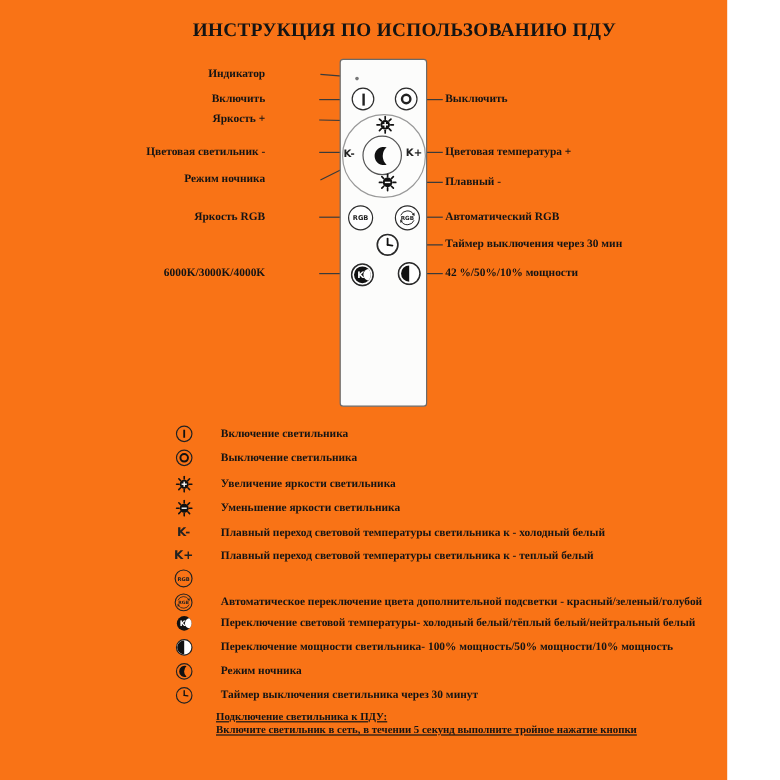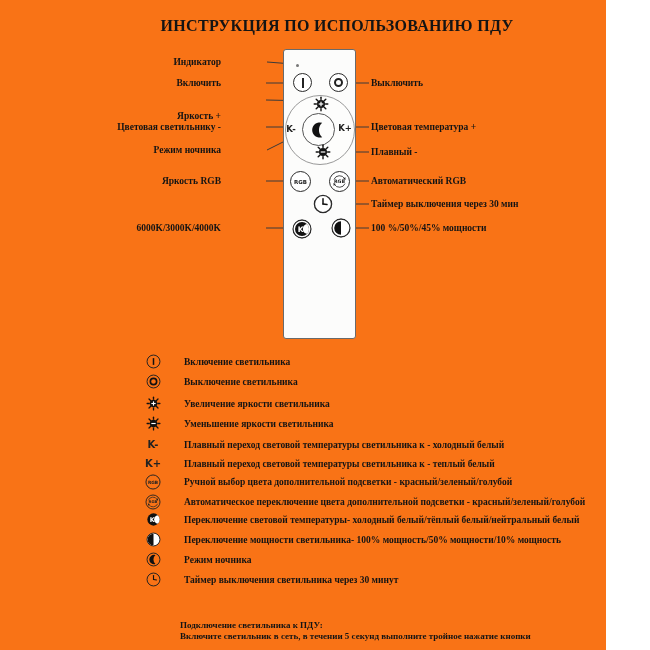--- a/index.html
+++ b/index.html
@@ -40,22 +40,22 @@
   .btn-clock{left:29px;top:144px;width:20px;height:20px;border:none;}
   .btn-ck{left:8px;top:169px;width:20px;height:20px;border:none;}
   .btn-half{left:47px;top:168px;width:20px;height:20px;border:none;}
   
   .legend-row{position:absolute;left:144px;height:15px;display:flex;align-items:center;}
   .legend-icon{width:18px;display:flex;justify-content:center;align-items:center;}
   .legend-sym{width:18px;text-align:center;font-family:"DejaVu Sans",sans-serif;
               font-size:10px;font-weight:bold;color:#222;}
   .legend-text{margin-left:22px;font-size:9.5px;font-weight:bold;white-space:nowrap;}
   
-  .footer{position:absolute;left:180px;top:620px;width:390px;font-size:9px;font-weight:bold;
-          line-height:11.2px;}
+  .footer{position:absolute;left:180px;top:592px;width:390px;font-size:9px;font-weight:bold;
+          line-height:11.2px;text-decoration:underline;}
   .inline-power{display:inline-block;width:9px;height:9px;border:1px solid #333;border-radius:50%;
                 position:relative;vertical-align:-1px;margin:0 2px;}
   .inline-power::after{content:"";position:absolute;left:4px;top:2px;width:1px;height:5px;background:#333;}
   svg text{font-family:"DejaVu Sans",sans-serif;font-weight:bold;}
 </style>
 </head>
 <body>
 
 <div id="canvas">
 
@@ -72,32 +72,32 @@
     <line x1="349" y1="83" x2="369" y2="83"></line>
     <line x1="355" y1="127" x2="369" y2="127"></line>
     <line x1="330" y1="152" x2="369" y2="152"></line>
     <line x1="351" y1="181" x2="369" y2="181"></line>
     <line x1="333" y1="204" x2="369" y2="204"></line>
     <line x1="351" y1="228" x2="369" y2="228"></line>
   </svg>
 
   <div class="lbl left" style="top:56px">Индикатор</div>
   <div class="lbl left" style="top:77px">Включить</div>
-  <div class="lbl left" style="top:110px">Яркость +</div>
-  <div class="lbl left" style="top:121px">Цветовая светильнику -</div>
+  <div class="lbl left" style="top:94px">Яркость +</div>
+  <div class="lbl left" style="top:121px">Цветовая светильник -</div>
   <div class="lbl left" style="top:144px">Режим ночника</div>
   <div class="lbl left" style="top:175px">Яркость RGB</div>
   <div class="lbl left" style="top:222px">6000K/3000K/4000K</div>
 
   <div class="lbl right" style="top:77px">Выключить</div>
   <div class="lbl right" style="top:121px">Цветовая температура +</div>
   <div class="lbl right" style="top:146px">Плавный -</div>
   <div class="lbl right" style="top:175px">Автоматический RGB</div>
   <div class="lbl right" style="top:198px">Таймер выключения через 30 мин</div>
-  <div class="lbl right" style="top:222px">100 %/50%/45% мощности</div>
+  <div class="lbl right" style="top:222px">42 %/50%/10% мощности</div>
 
   <div class="remote">
     <div class="r-dot"></div>
 
     <div class="r-btn btn-on">
       <div class="bar-i"></div>
     </div>
     <div class="r-btn btn-off">
       <div class="ring-o"></div>
     </div>
@@ -257,21 +257,20 @@
       <span class="legend-text">Плавный переход световой температуры светильника к - теплый белый</span>
     </div>
 
     <div class="legend-row" style="top:474px">
       <span class="legend-icon">
         <svg width="16" height="16" viewBox="0 0 20 20">
           <circle cx="10" cy="10" r="8.8" fill="none" stroke="#222" stroke-width="1.2"></circle>
           <text x="10" y="12.2" font-size="5.4" text-anchor="middle" fill="#222">RGB</text>
         </svg>
       </span>
-      <span class="legend-text">Ручной выбор цвета дополнительной подсветки - красный/зеленый/голубой</span>
     </div>
 
     <div class="legend-row" style="top:494px">
       <span class="legend-icon">
         <svg width="16" height="16" viewBox="0 0 21 21">
           <circle cx="10.5" cy="10.5" r="9.2" fill="none" stroke="#222" stroke-width="1.2"></circle>
           <path d="M4.4 8.2 A6.6 6.6 0 0 1 16.2 7.4" fill="none" stroke="#222" stroke-width="0.9"></path>
           <polygon points="16.9,5.6 17.2,8.9 14.6,7.6" fill="#222"></polygon>
           <path d="M16.6 12.8 A6.6 6.6 0 0 1 4.8 13.6" fill="none" stroke="#222" stroke-width="0.9"></path>
           <polygon points="4.1,15.4 3.8,12.1 6.4,13.4" fill="#222"></polygon>

